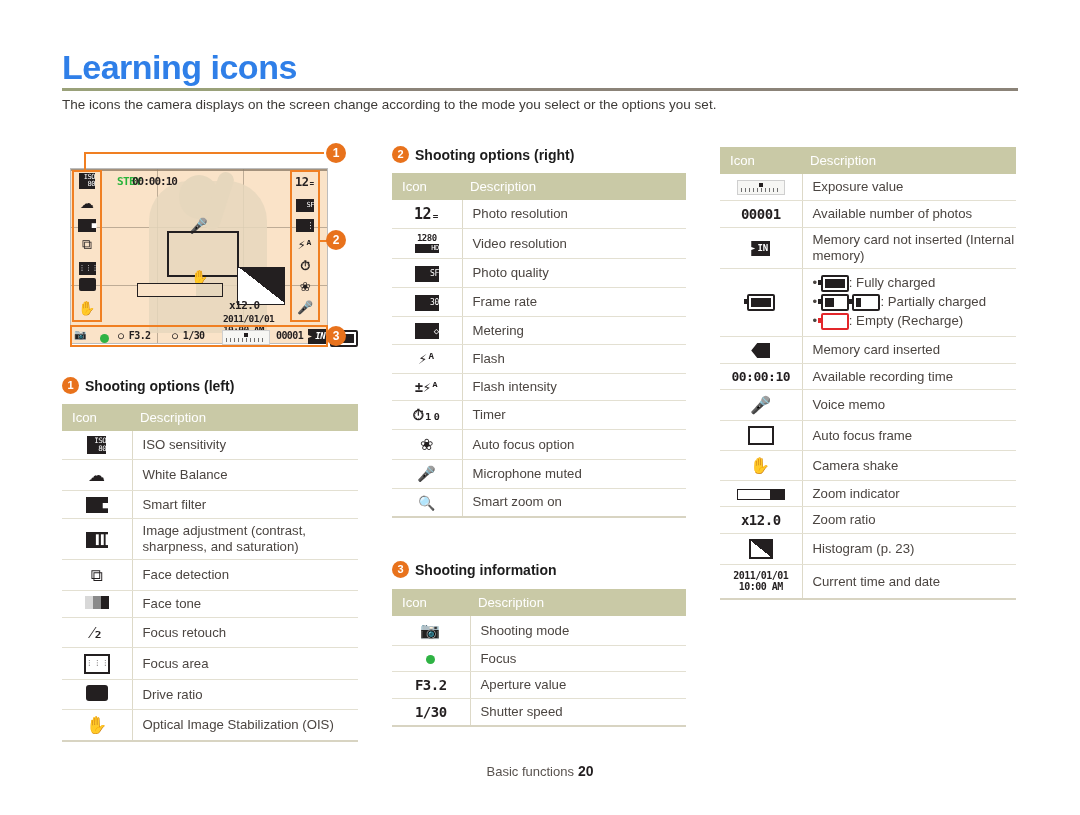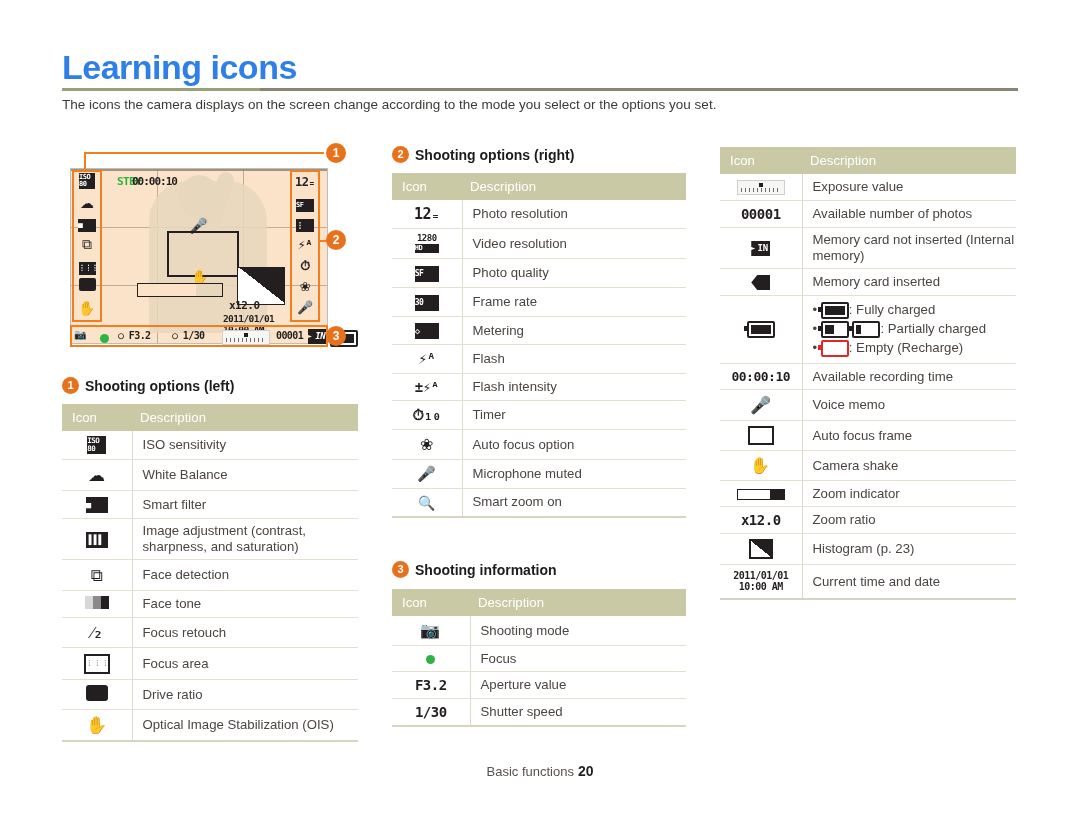--- a/index.html
+++ b/index.html
@@ -139,23 +139,23 @@
   
   .footer{
     position:absolute;left:0;top:763px;width:1080px;text-align:center;
     font-size:13px;color:#58524e;
   }
   .footer b{color:#231f20;font-size:14px;margin-left:4px;}
 
   
   .gi{display:inline-block;vertical-align:middle;font-family:"DejaVu Sans", sans-serif;}
   .blk{
-    display:inline-block;background:#231f20;color:#fff;font-weight:bold;
+    display:inline-block;background:#231f20;color:#fff;font-weight:normal;
     font-family:"DejaVu Sans Mono", monospace;line-height:1;
-    text-align:left;letter-spacing:-.5px;
+    text-align:right;letter-spacing:-.5px;
   }
   .mono{font-family:"DejaVu Sans Mono", monospace;font-weight:bold;color:#231f20;letter-spacing:-.5px;}
   .batt{
     display:inline-block;width:24px;height:13px;border:2px solid #231f20;
     border-radius:2px;position:relative;vertical-align:middle;background:#fff;
   }
   .batt:after{content:"";position:absolute;left:-5px;top:3px;width:3px;height:5px;background:#231f20;}
   .batt i{position:absolute;top:2px;bottom:2px;left:2px;background:#231f20;}
   .batt.empty{border-color:#e3262a;}
   .batt.empty:after{background:#e3262a;}
@@ -435,32 +435,32 @@
         </tr>
       <tr>
           <td class="ic"><span class="mono" style="font-size:14px;">00001</span></td>
           <td class="ds">Available number of photos</td>
         </tr>
       <tr>
           <td class="ic"><span class="memcard">IN</span></td>
           <td class="ds">Memory card not inserted (Internal memory)</td>
         </tr>
       <tr>
-          <td class="ic"><span class="memcard2"></span></td>
-          <td class="ds">Memory card inserted</td>
-        </tr>
-      <tr>
         <td class="ic"><span class="batt"><i style="right:2px;"></i></span></td>
         <td class="ds">
           <div style="margin:2px 0;">•&nbsp;<span class="batt"><i style="right:2px;"></i></span><span>: Fully charged</span></div>
           <div style="margin:2px 0;">•&nbsp;<span class="batt"><i style="width:9px;"></i></span>&nbsp;<span class="batt"><i style="width:5px;"></i></span><span>: Partially charged</span></div>
           <div style="margin:2px 0;">•&nbsp;<span class="batt empty"></span><span>: Empty (Recharge)</span></div>
         </td>
       </tr>
       <tr>
+          <td class="ic"><span class="memcard2"></span></td>
+          <td class="ds">Memory card inserted</td>
+        </tr>
+      <tr>
           <td class="ic"><span class="mono" style="font-size:13px;">00:00:10</span></td>
           <td class="ds">Available recording time</td>
         </tr>
       <tr>
           <td class="ic"><span class="gi" style="font-size:17px;color:#231f20;">🎤</span></td>
           <td class="ds">Voice memo</td>
         </tr>
       <tr>
           <td class="ic"><span class="afframe"></span></td>
           <td class="ds">Auto focus frame</td>

